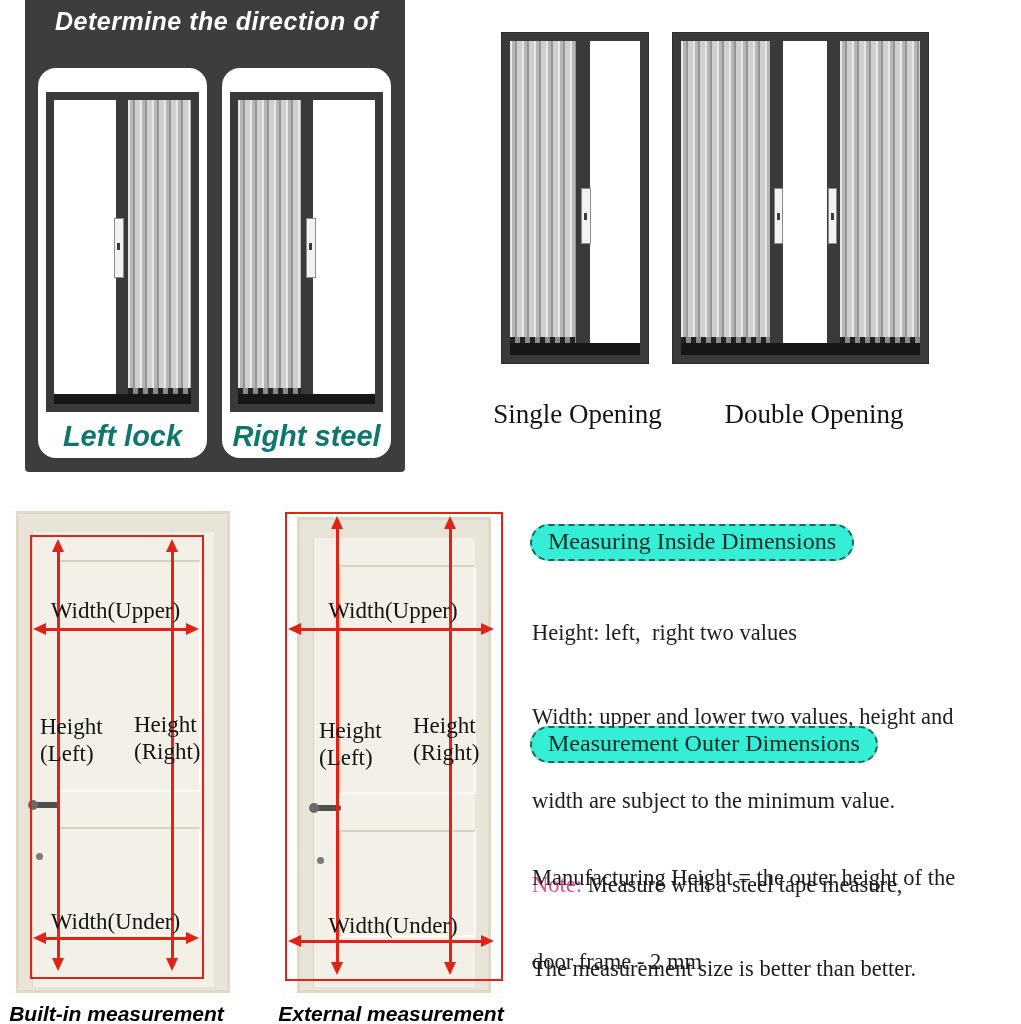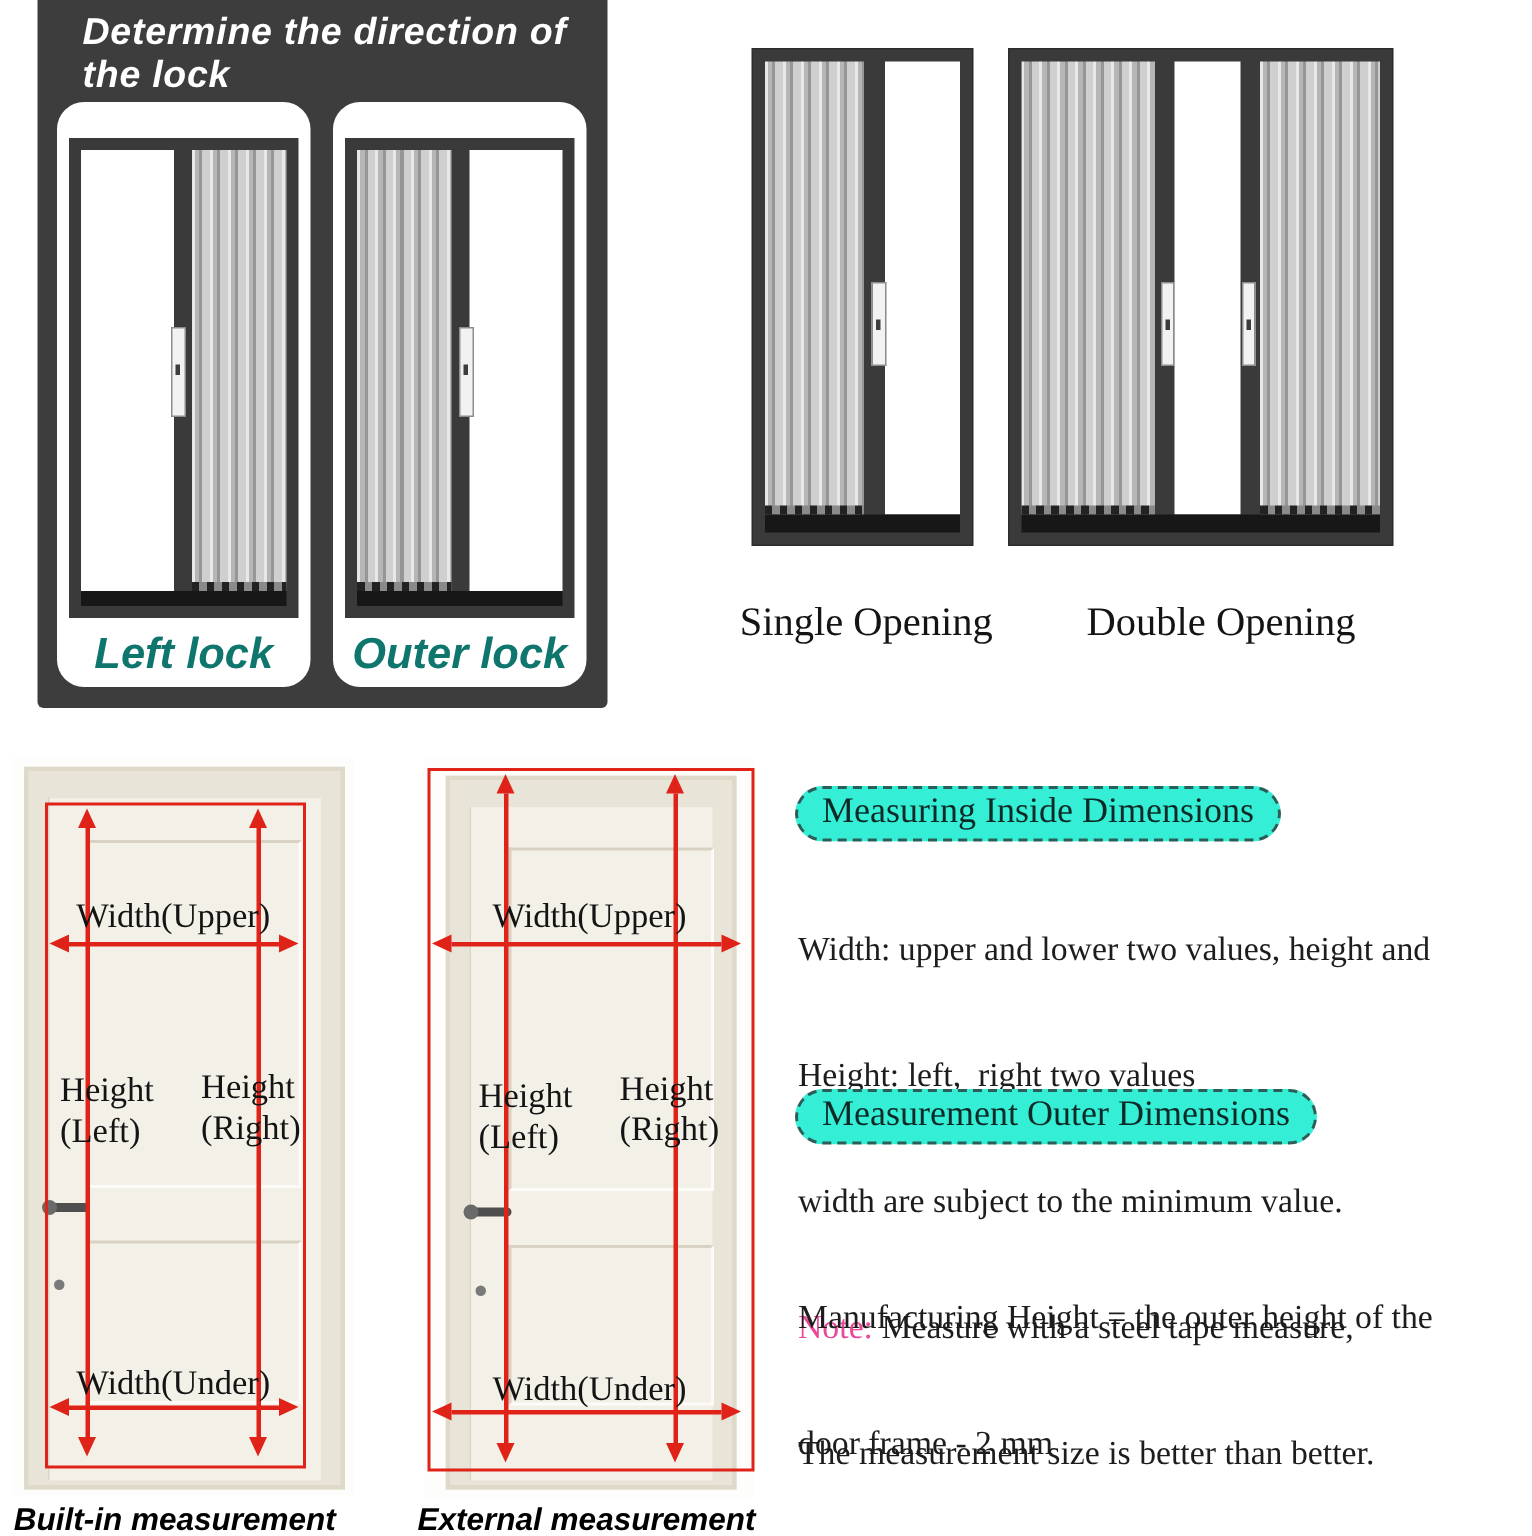--- a/index.html
+++ b/index.html
@@ -59,41 +59,40 @@
   .note-red{color:#ec4899;}
 </style>
 </head>
 <body>
 
 <div id="canvas">
 
   <div class="abs lock-panel">
     <div class="abs panel-title">
       <div>Determine the direction of</div>
-      <div>the lock</div>
     </div>
 
     <div class="lock-card" style="left:13px;">
       <div class="mini-door">
         <div class="opening" style="left:8px;top:8px;width:62px;bottom:18px;"></div>
         <div class="pleats" style="left:82px;right:8px;top:8px;bottom:18px;"></div>
         <div class="sill"></div>
         <div class="lock-handle" style="left:68px;top:126px;"></div>
       </div>
       <div class="card-label">Left lock</div>
     </div>
 
     <div class="lock-card" style="left:197px;">
       <div class="mini-door">
         <div class="pleats" style="left:8px;top:8px;width:63px;bottom:18px;"></div>
         <div class="opening" style="left:83px;right:8px;top:8px;bottom:18px;"></div>
         <div class="sill"></div>
         <div class="lock-handle" style="left:76px;top:126px;"></div>
       </div>
-      <div class="card-label">Outer lock</div>
+      <div class="card-label">Right steel</div>
     </div>
   </div>
 
   <div class="big-door" style="left:502px;width:146px;">
     <div class="pleats" style="left:8px;top:8px;width:66px;bottom:20px;"></div>
     <div class="opening" style="left:88px;right:8px;top:8px;bottom:20px;"></div>
     <div class="sill" style="height:12px;"></div>
     <div class="lock-handle" style="left:79px;top:155px;height:54px;"></div>
   </div>
   <div class="type-label" style="left:485px;width:185px;">Single Opening</div>
@@ -157,22 +156,22 @@
     <div class="mlabel" style="left:130px;top:207px;">
       <div>Height</div>
       <div>(Right)</div>
     </div>
     <div class="mlabel" style="left:35px;width:150px;top:407px;text-align:center;">Width(Under)</div>
   </div>
   <div class="photo-caption" style="left:266px;width:250px;">External measurement</div>
 
   <div class="pill" style="left:530px;top:524px;">Measuring Inside Dimensions</div>
   <div class="txt" style="left:532px;top:563px;">
+    <div>Height: left,  right two values</div>
     <div>Width: upper and lower two values, height and</div>
-    <div>Height: left,  right two values</div>
     <div>width are subject to the minimum value.</div>
     <div><span class="note-red">Note:</span><span> Measure with a steel tape measure,</span></div>
     <div>The measurement size is better than better.</div>
   </div>
 
   <div class="pill" style="left:530px;top:726px;">Measurement Outer Dimensions</div>
   <div class="txt" style="left:532px;top:808px;">
     <div>Manufacturing Height = the outer height of the</div>
     <div>door frame - 2 mm</div>
     

